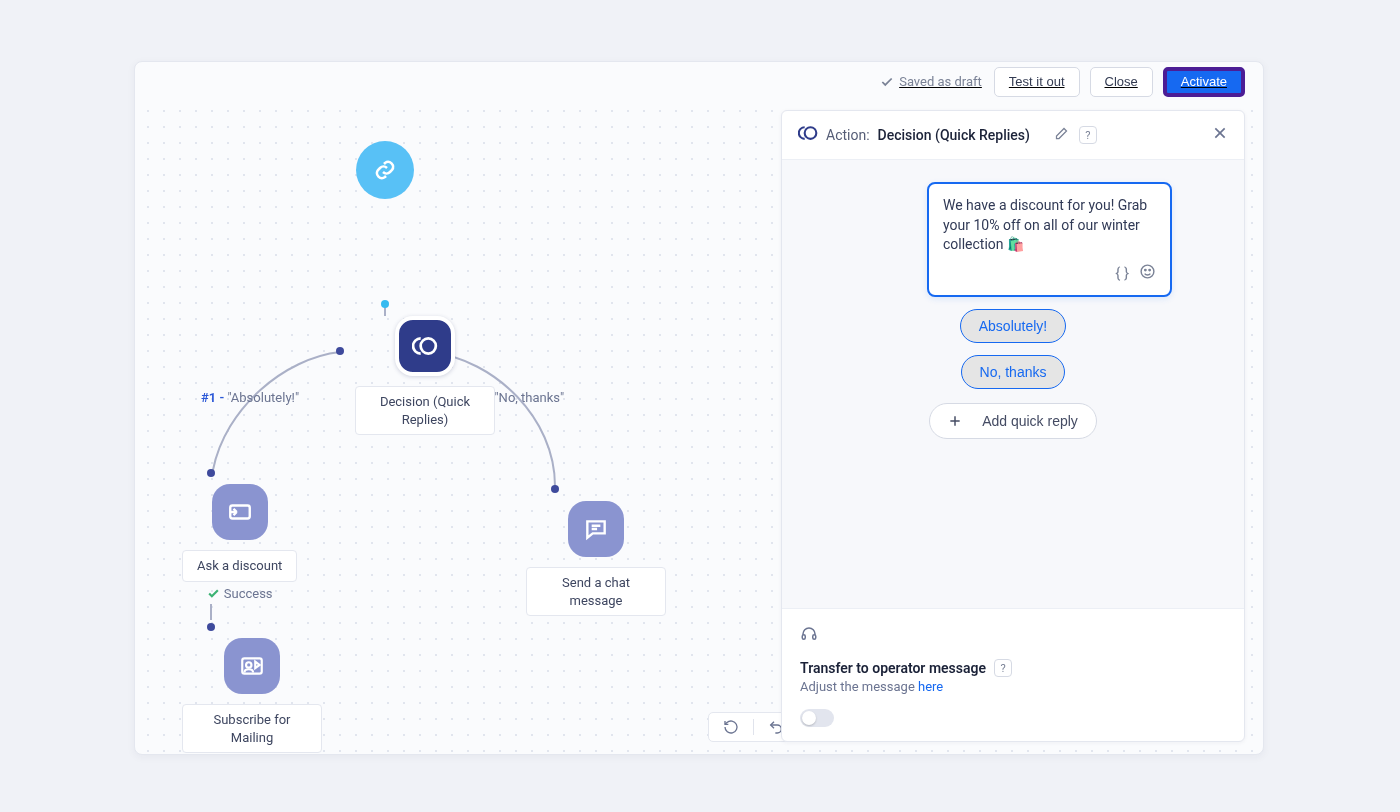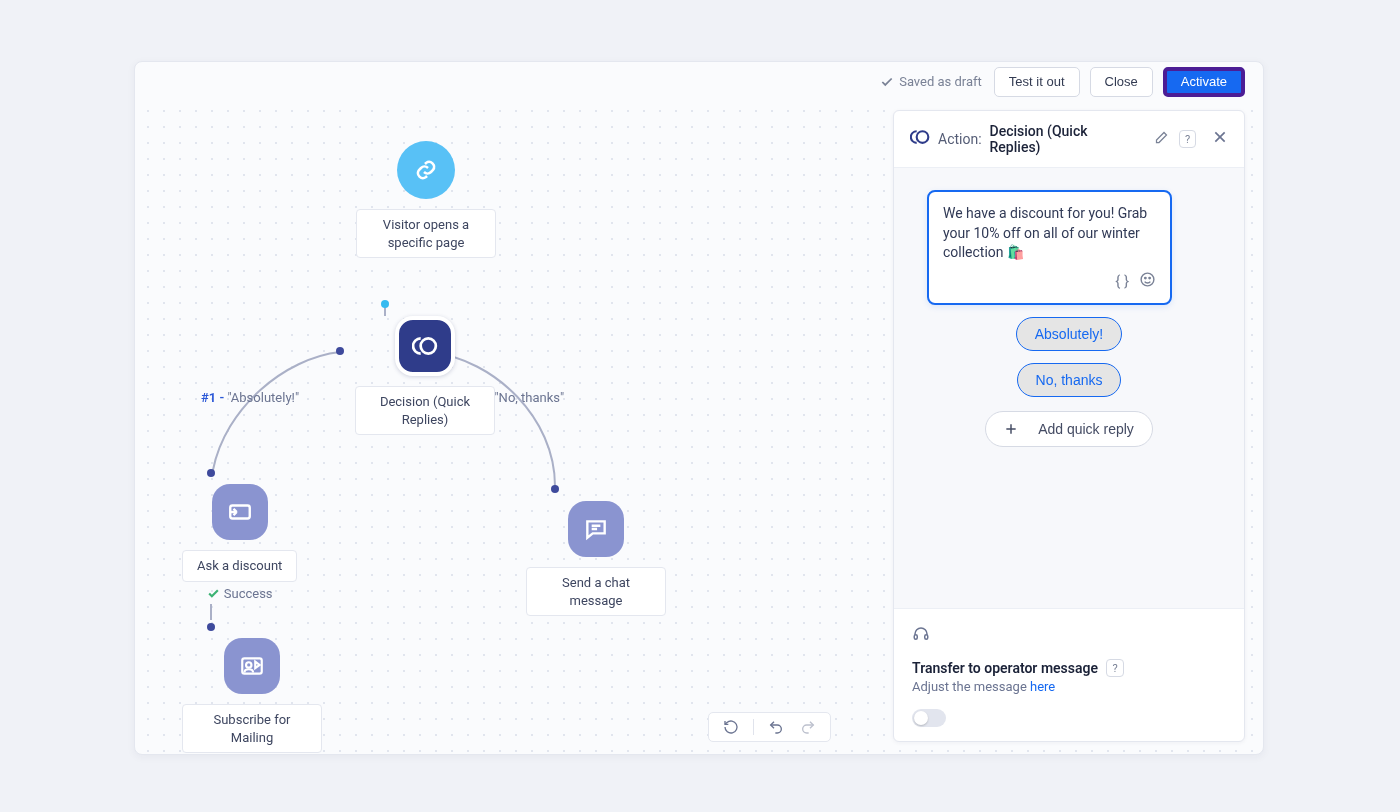--- a/index.html
+++ b/index.html
@@ -24,20 +24,21 @@
   display: flex;
   flex-direction: column;
 }
 .toolbar {
   height: 36px;
   display: flex;
   justify-content: flex-end;
   align-items: center;
   gap: 10px;
   padding: 3px 18px 0 0;
+  text-decoration: underline;
 }
 .status-text {
   color: #7a8296;
   font-size: 13px;
   display: flex;
   align-items: center;
   gap: 5px;
   margin-right: 2px;
 }
 .btn {
@@ -89,21 +90,21 @@
 .dot.cyan { background:#36baf0; }
 .edge-label { position:absolute; font-size:13px; color:#6b7491; }
 .edge-label b { color:#2b58d7; font-weight:600; }
 .bottom-controls {
   position:absolute; right:432px; bottom:12px;
   background:#fff; border:1px solid #e4e7ef; border-radius:5px;
   display:flex; align-items:center; gap:12px; padding:4px 12px;
 }
 .bottom-controls .icon-btn { width:20px; height:20px; display:flex; align-items:center; justify-content:center; color:#6b7491; cursor:pointer;}
 .side-panel {
-  position:absolute; right:18px; top:48px; bottom:12px; width:352px;
+  position:absolute; right:18px; top:48px; bottom:12px; width:464px;
   background:#fff; border:1px solid #e4e7ef; border-radius:6px;
   display:flex; flex-direction:column;
   box-shadow:0 1px 4px rgba(30,40,80,0.05);
 }
 .panel-header {
   display:flex; align-items:center; gap:8px; padding:12px 16px;
 }
 .panel-header .icon { color:#2f3c8a; }
 .panel-header .action-label { font-size:14px; color:#555d76; }
 .panel-header .action-name { font-size:14px; color:#1b2238; font-weight:500; }
@@ -188,21 +189,20 @@
       <span>"No, thanks"</span>
     </div>
 
     <div class="node" style="left:221px; top:43px">
       <div class="node-icon trigger-icon">
         <svg width="24" height="24" viewBox="0 0 24 24" fill="none" stroke="#fff" stroke-width="2.5">
             <path d="M10 14a5 5 0 0 0 7 0l2-2a5 5 0 0 0-7-7l-1 1"></path>
             <path d="M14 10a5 5 0 0 0-7 0l-2 2a5 5 0 0 0 7 7l1-1"></path>
           </svg>
       </div>
-      <div class="node-label">Visitor opens a specific page</div>
     </div>
 
     <div class="node" style="left:220px; top:218px">
       <div class="node-icon decision-icon">
         <svg width="26" height="26" viewBox="0 0 24 24" fill="none" stroke="#fff" stroke-width="2.5">
             <circle cx="15" cy="12" r="7"></circle>
             <path d="M8 5a7 7 0 0 0 0 14"></path>
           </svg>
       </div>
       <div class="node-label">Decision (Quick Replies)</div>

